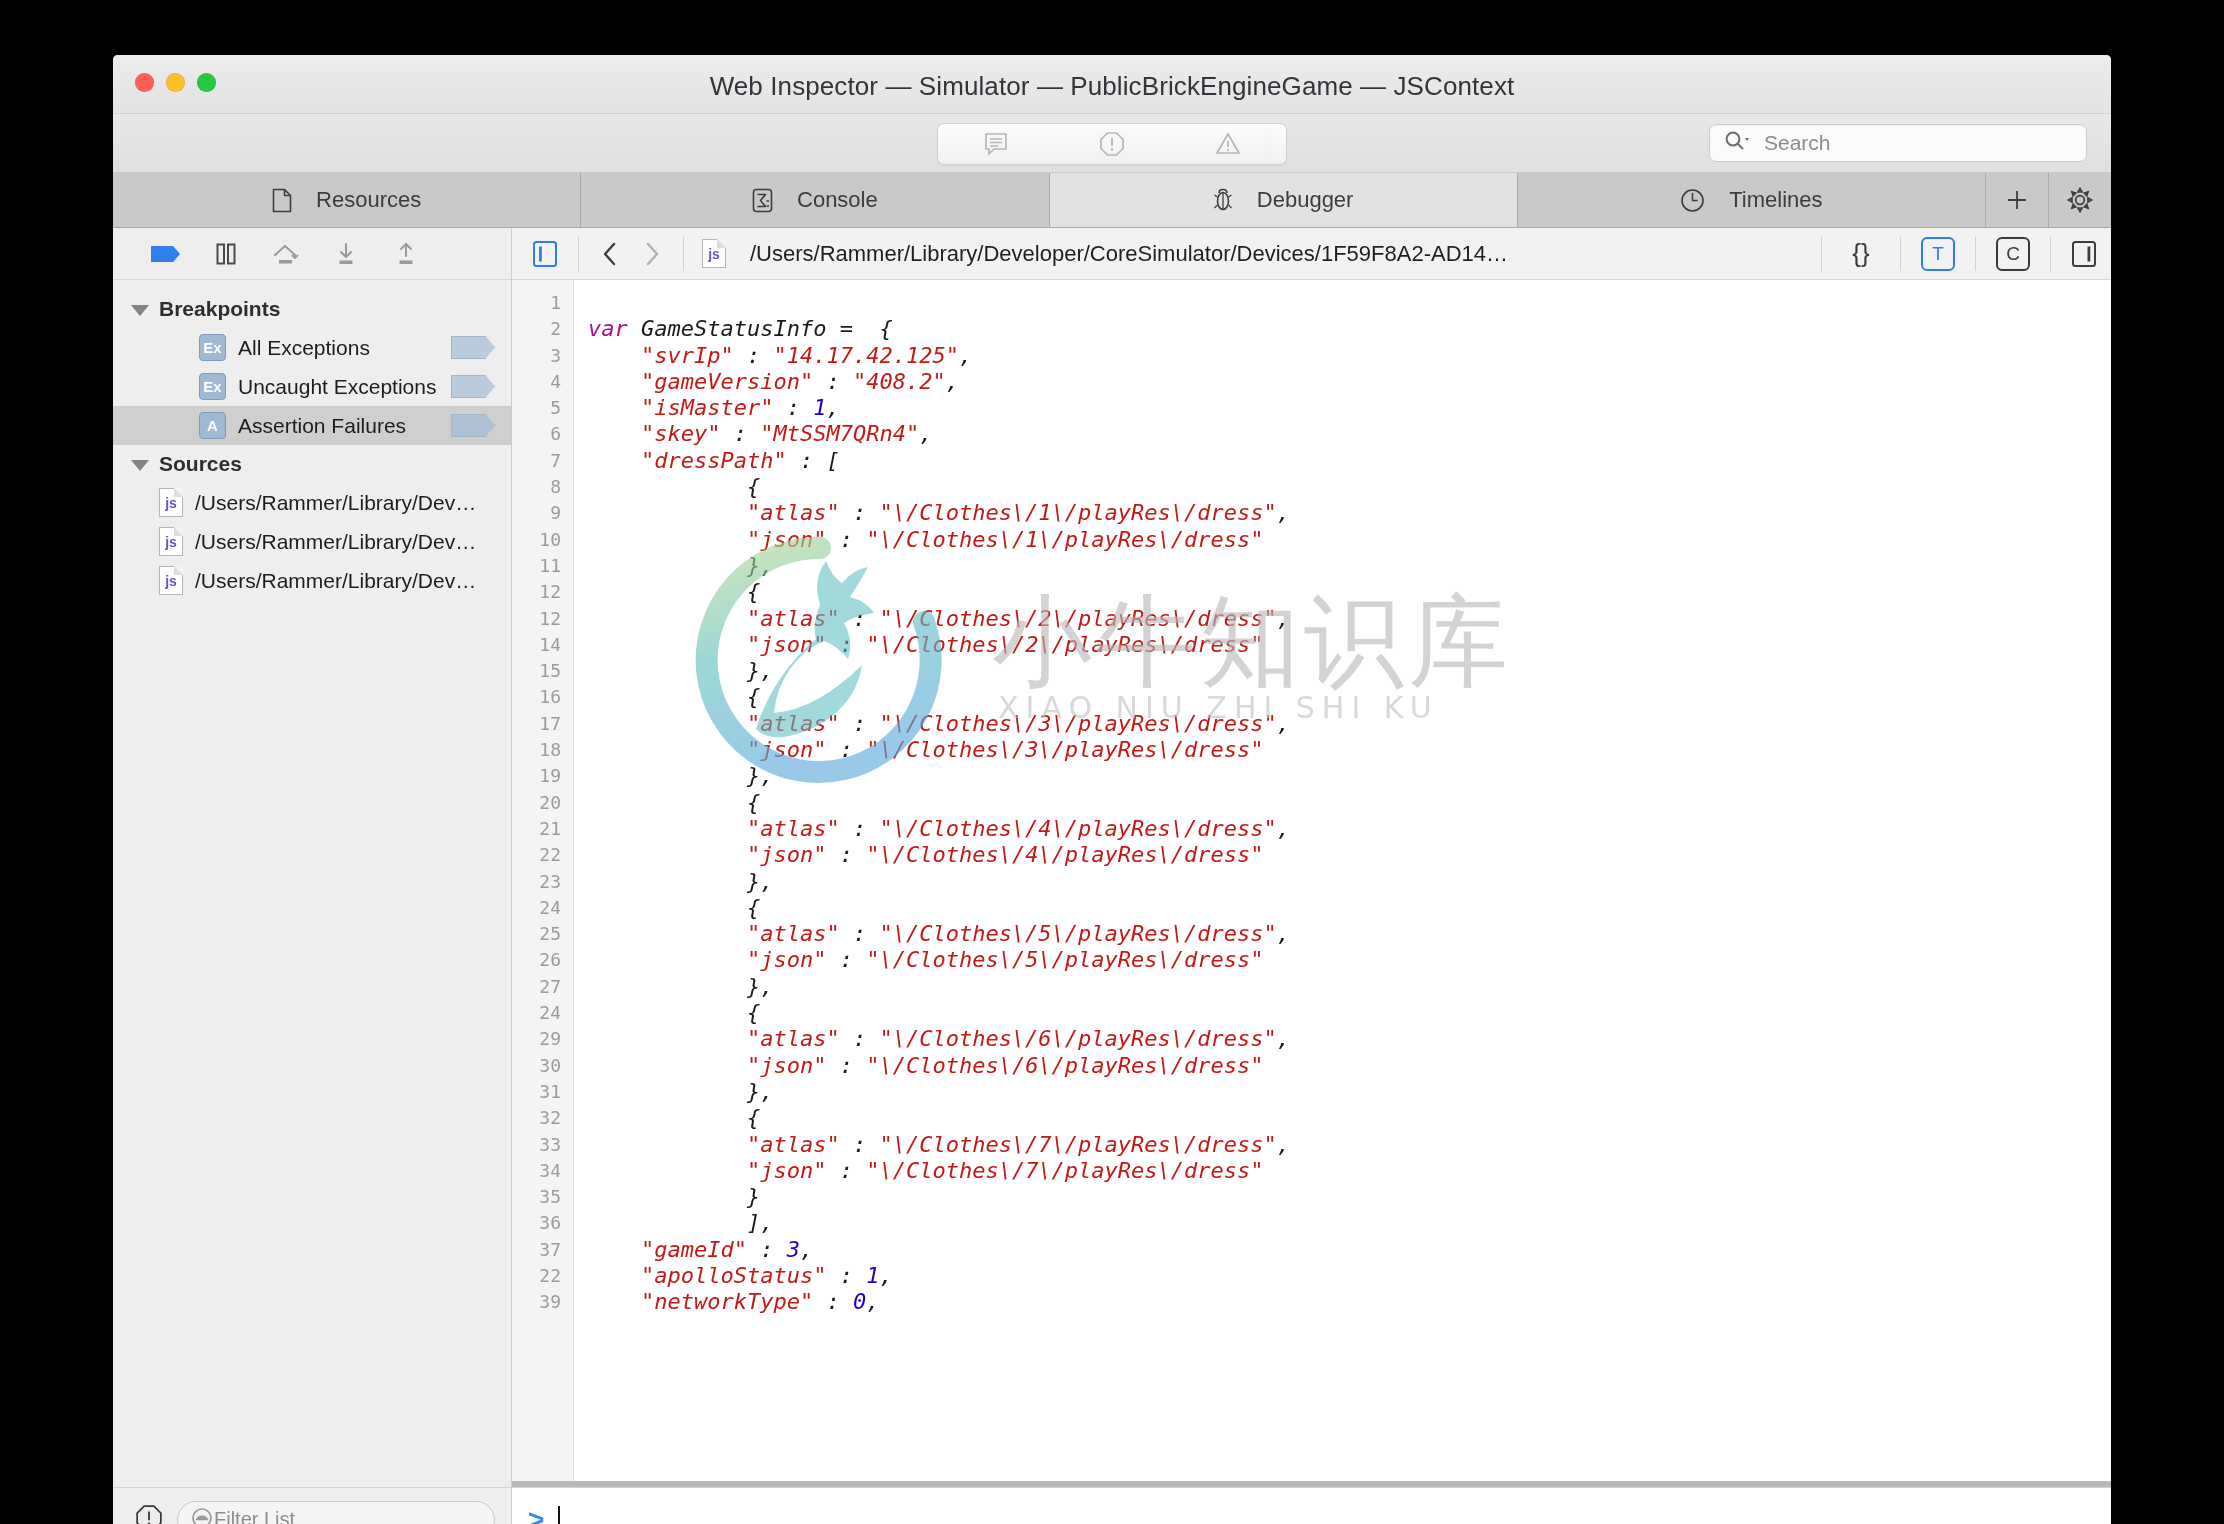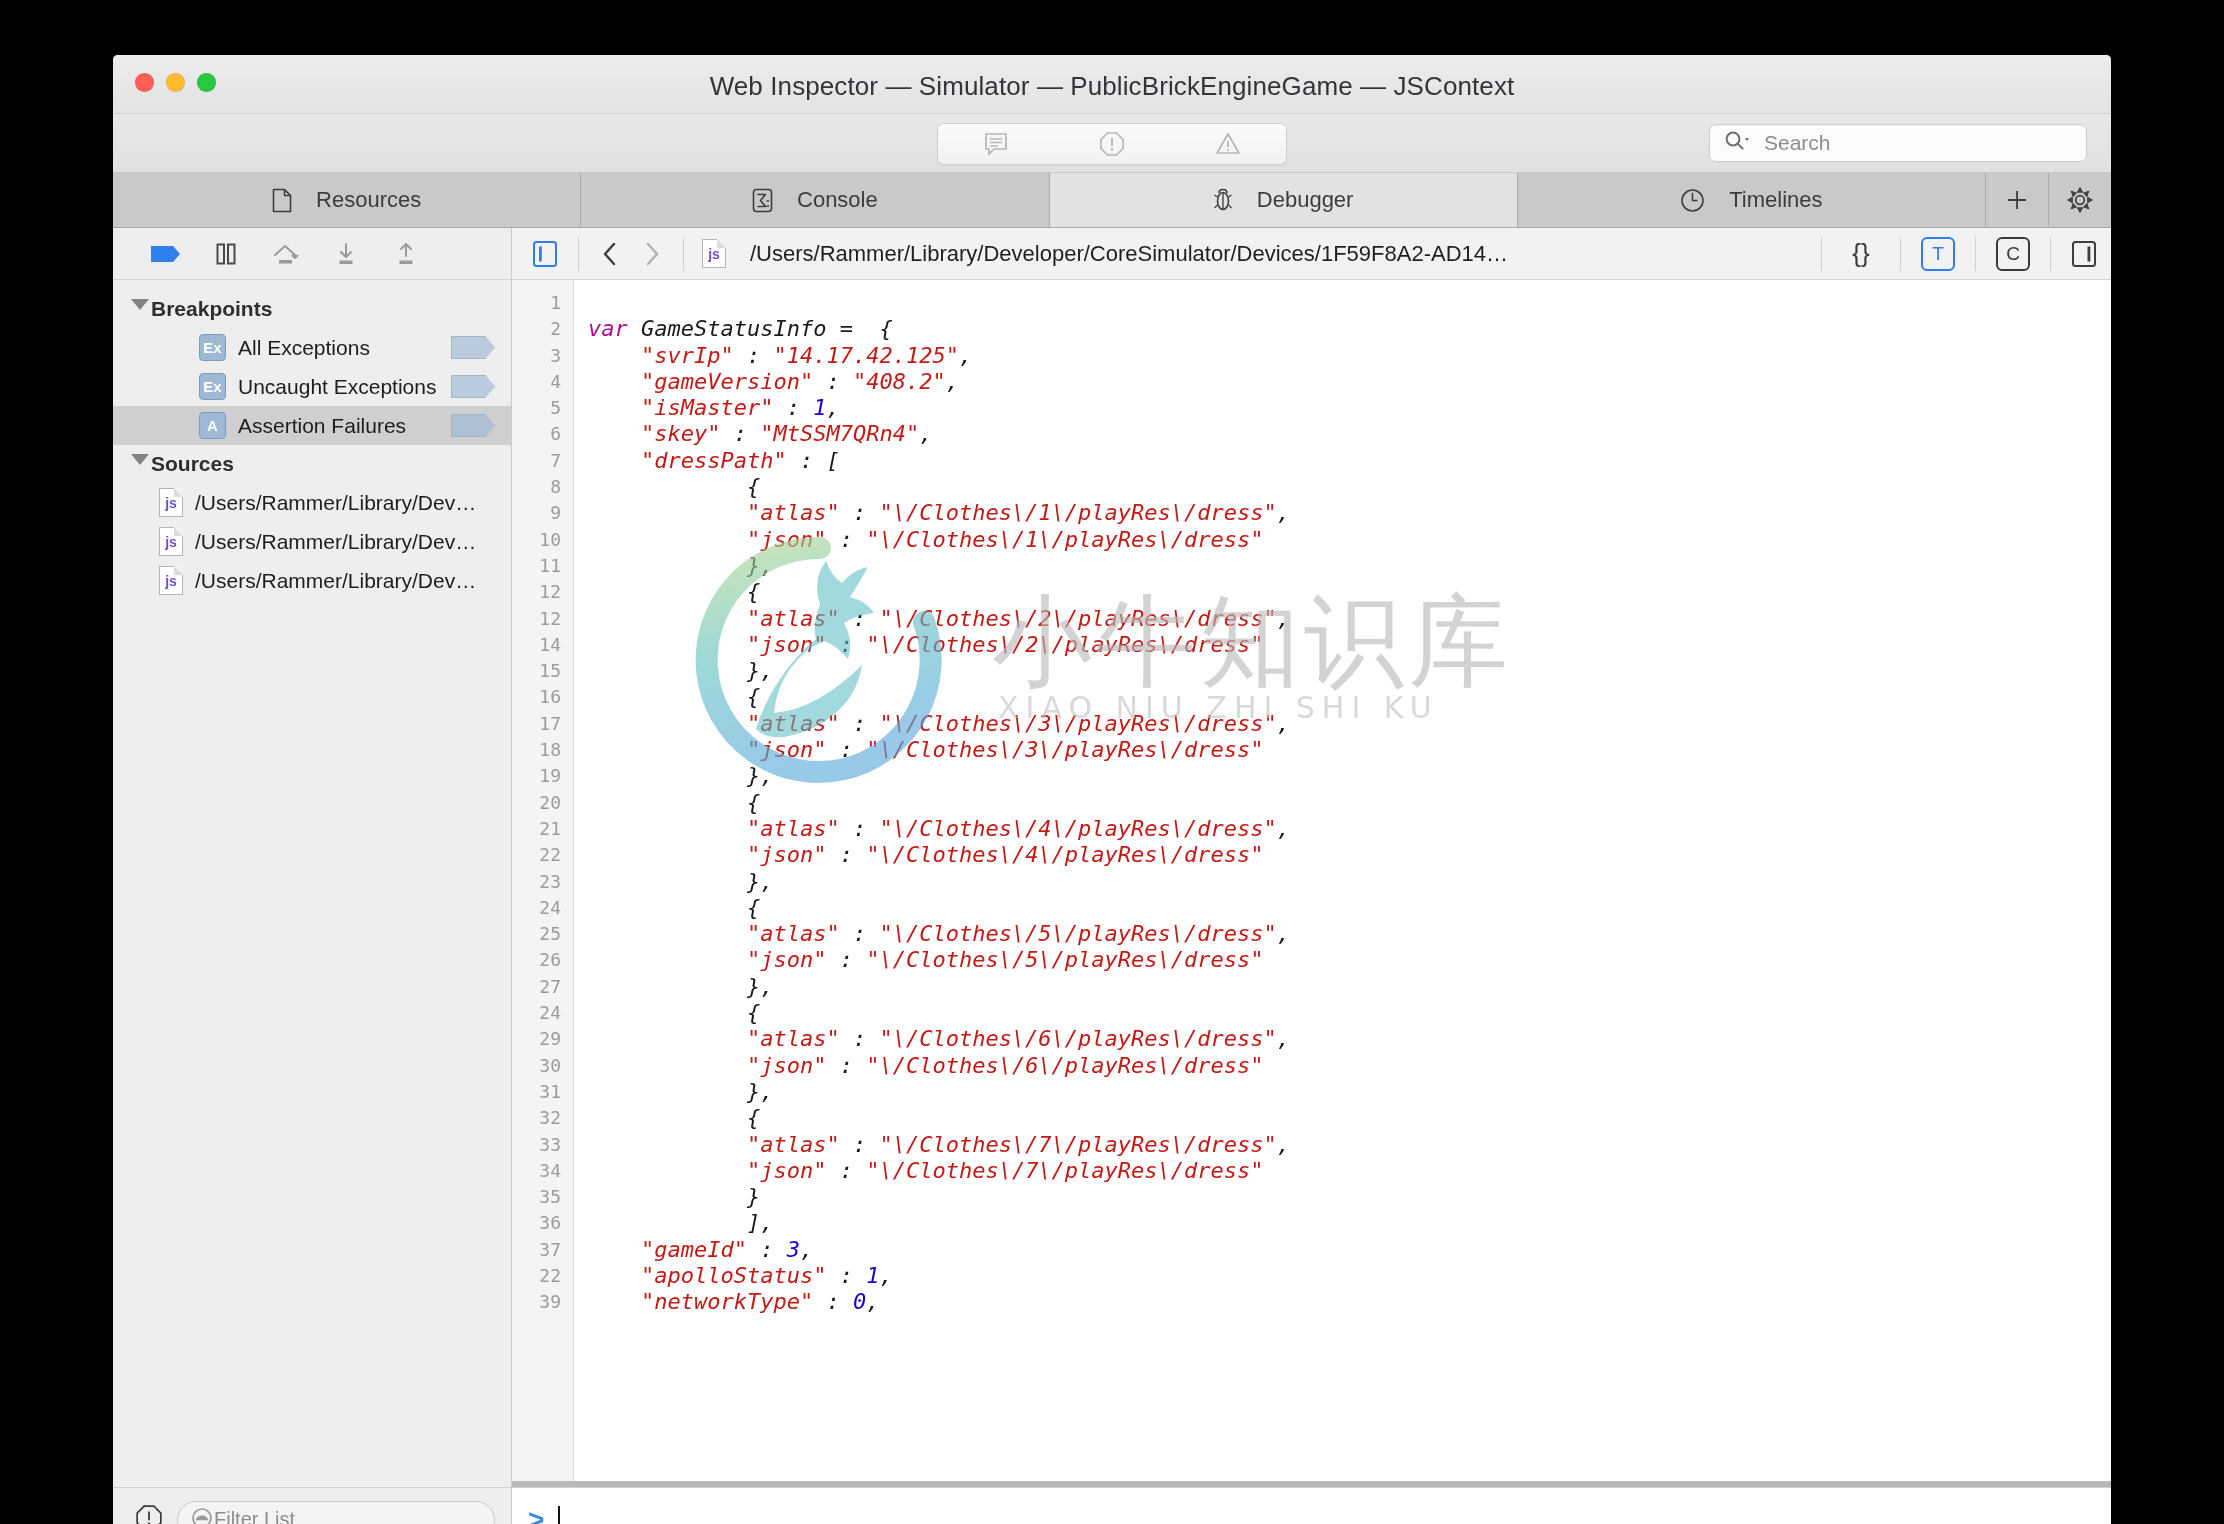--- a/index.html
+++ b/index.html
@@ -178,21 +178,22 @@
   }
   .dbg-toolbar .dbtn { width: 34px; height: 30px; display:flex; align-items:center; justify-content:center; }
 
   .sidebar-scroll {
     flex: 1 1 auto;
     overflow: hidden;
     padding-top: 10px;
   }
   .section-header {
     display: flex;
-    gap: 2px;
+    align-items: center;
+    gap: 10px;
     padding: 7px 0 7px 18px;
     font-size: 21px;
     font-weight: bold;
     color: #2e2e2e;
   }
   .disclosure {
     width: 0; height: 0;
     border-left: 9px solid transparent;
     border-right: 9px solid transparent;
     border-top: 11px solid #838383;

